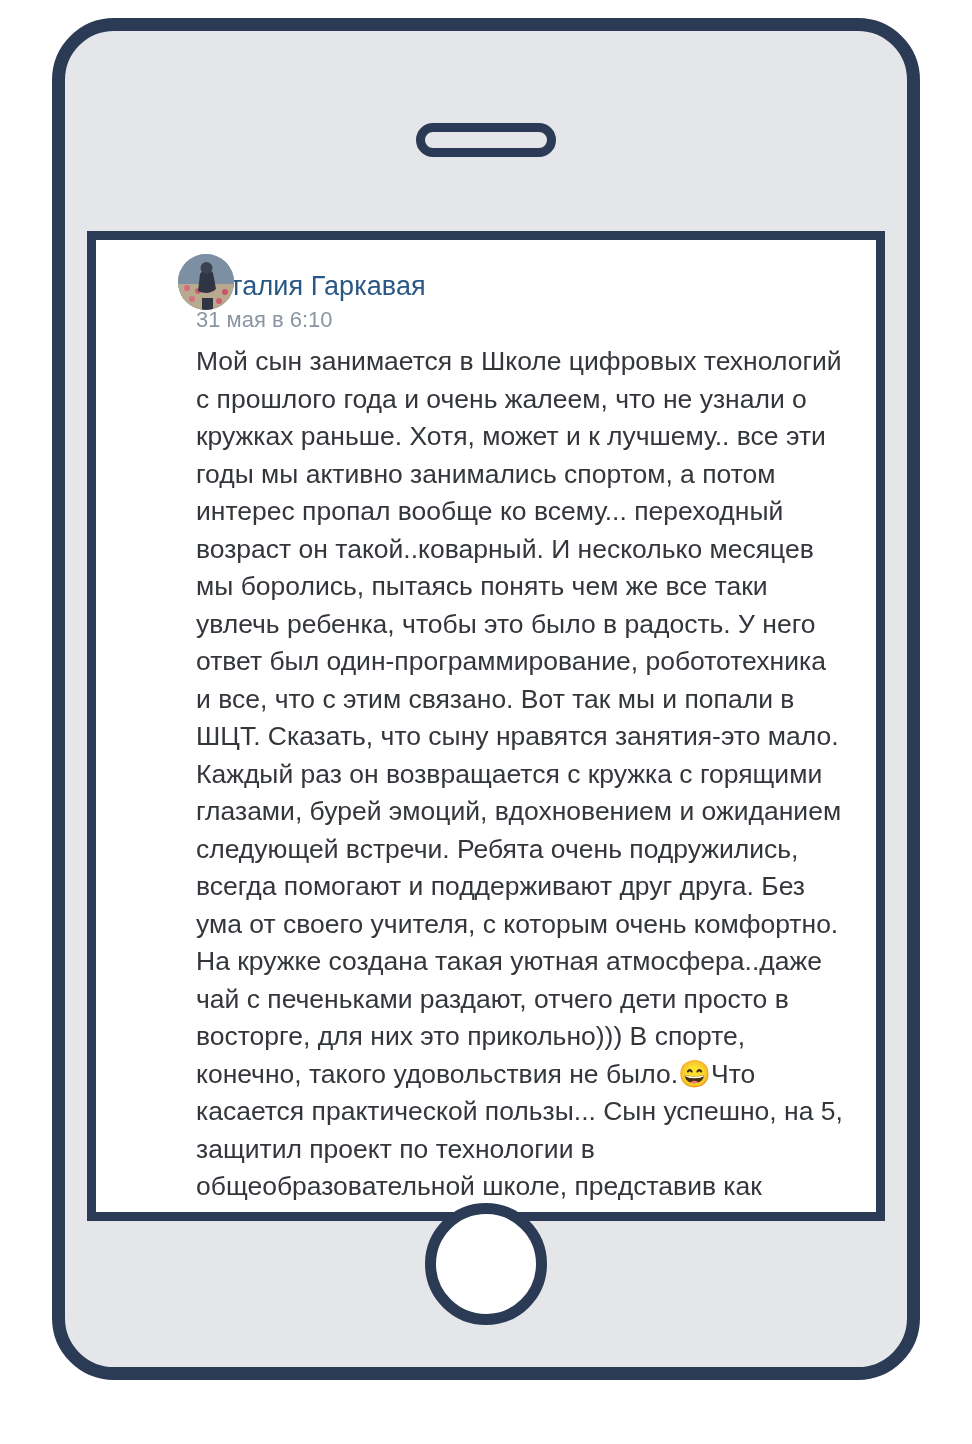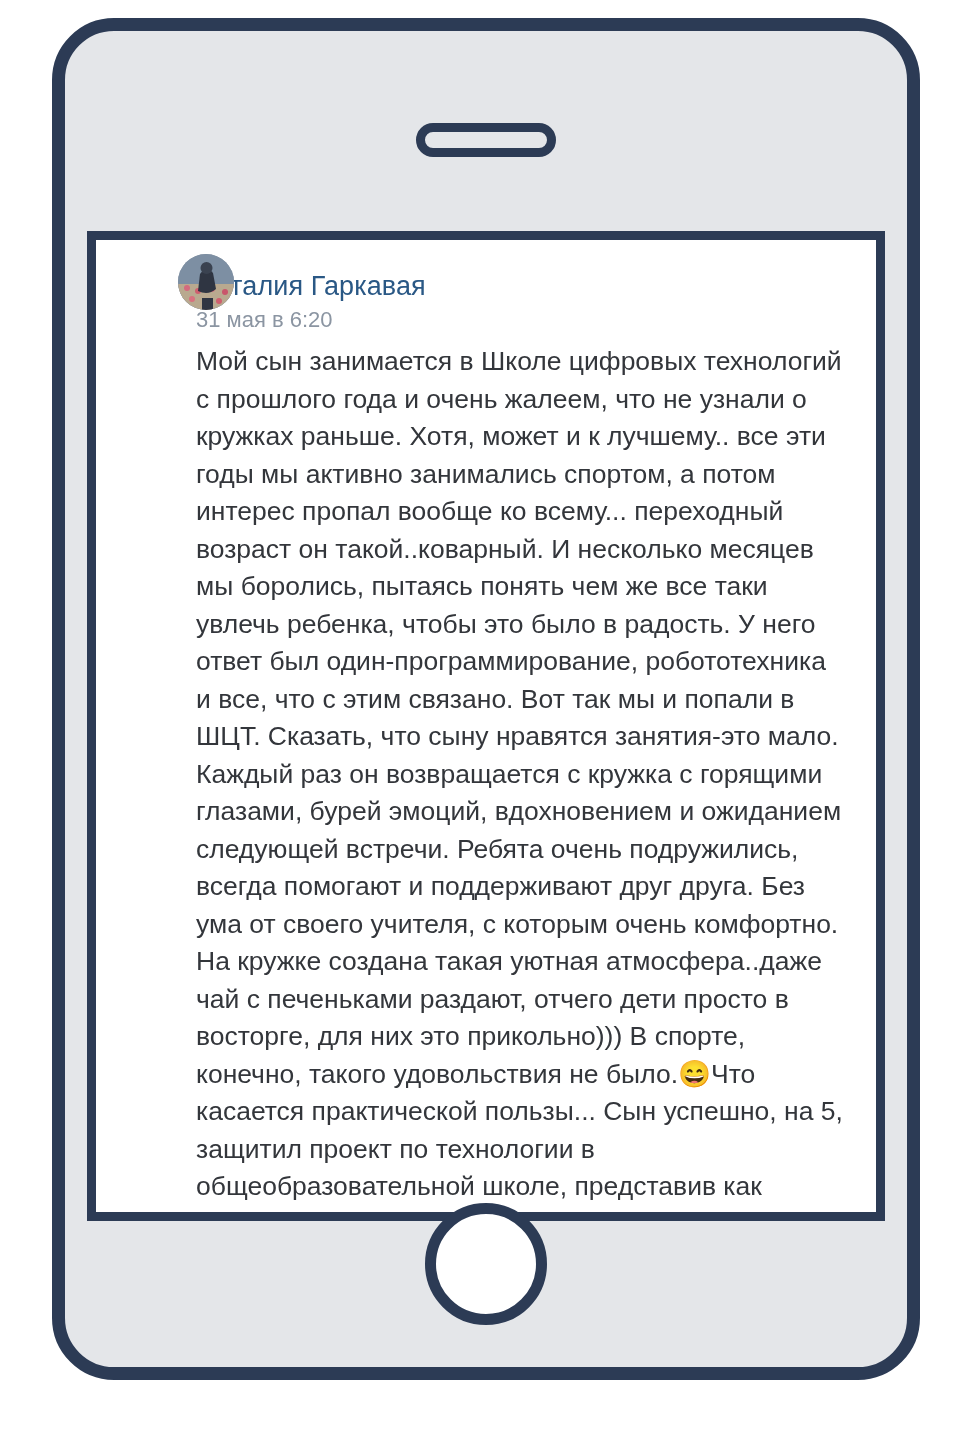--- a/index.html
+++ b/index.html
@@ -160,21 +160,21 @@
             <circle cx="14" cy="45" r="3" fill="#d8717f"></circle>
             <circle cx="41" cy="47" r="3" fill="#cf5f6f"></circle>
             <path d="M22 20 q6 -9 13 -1 l3 16 q-8 7 -18 2 z" fill="#2f3542"></path>
             <circle cx="28.5" cy="14" r="6" fill="#3a4250"></circle>
             <rect x="24" y="44" width="11" height="12" fill="#2f3542"></rect>
           </svg>
         </div>
 
         <div class="post-meta">
           <a class="author-name" href="#">Наталия Гаркавая</a>
-          <span class="post-date">31 мая в 6:20</span>
+          <span class="post-date">31 мая в 6:10</span>
         </div>
 
         <div class="post-text">Мой сын занимается в Школе цифровых технологий с прошлого года и очень жалеем, что не узнали о кружках раньше. Хотя, может и к лучшему.. все эти годы мы активно занимались спортом, а потом интерес пропал вообще ко всему... переходный возраст он такой..коварный. И несколько месяцев мы боролись, пытаясь понять чем же все таки увлечь ребенка, чтобы это было в радость. У него ответ был один-программирование, робототехника и все, что с этим связано. Вот так мы и попали в ШЦТ. Сказать, что сыну нравятся занятия-это мало. Каждый раз он возвращается с кружка с горящими глазами, бурей эмоций, вдохновением и ожиданием следующей встречи. Ребята очень подружились, всегда помогают и поддерживают друг друга. Без ума от своего учителя, с которым очень комфортно. На кружке создана такая уютная атмосфера..даже чай с печеньками раздают, отчего дети просто в восторге, для них это прикольно))) В спорте, конечно, такого удовольствия не было.😄Что касается практической пользы... Сын успешно, на 5, защитил проект по технологии в общеобразовательной школе, представив как поделку..БОТА, сделанного своими руками в Школе цифровых технологий. По-моему,</div>
 
       </div>
     </div>
 
     <div class="home-button"></div>
 
   </div>

